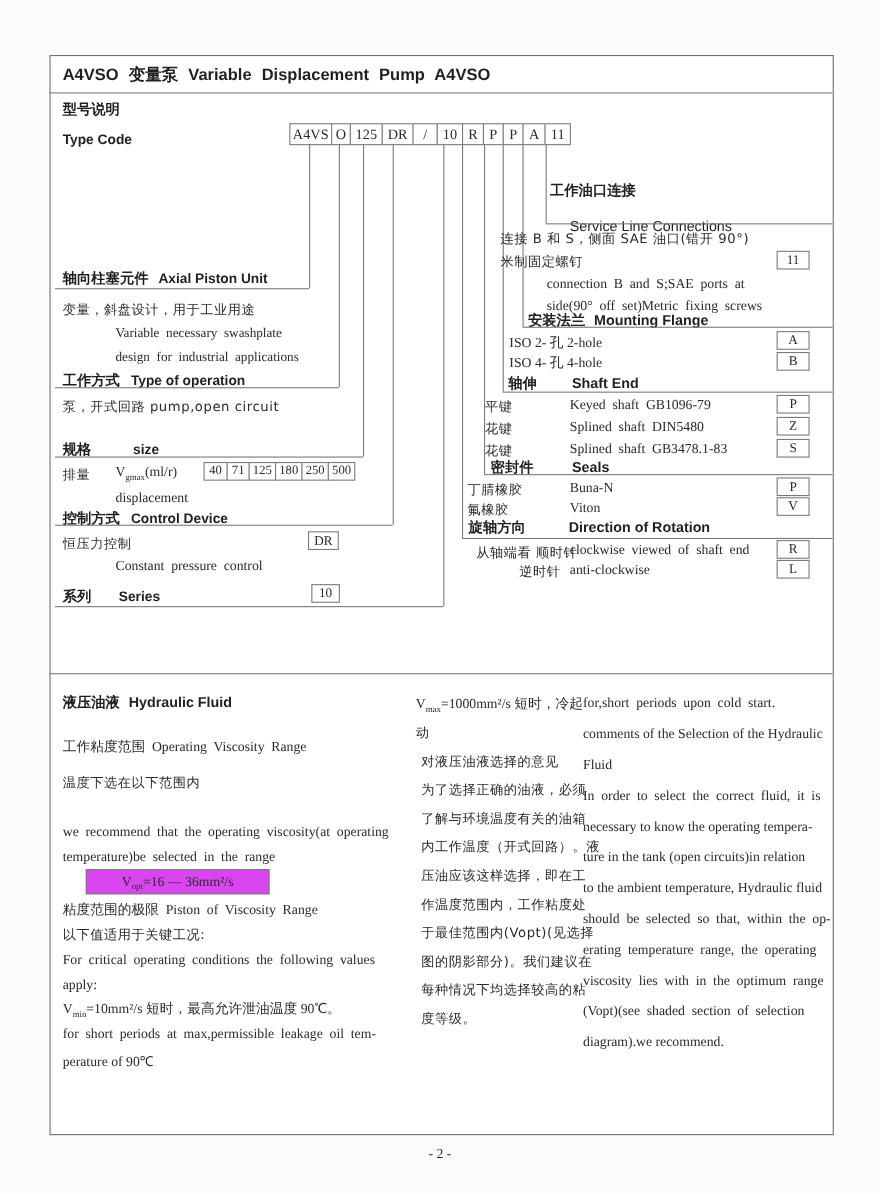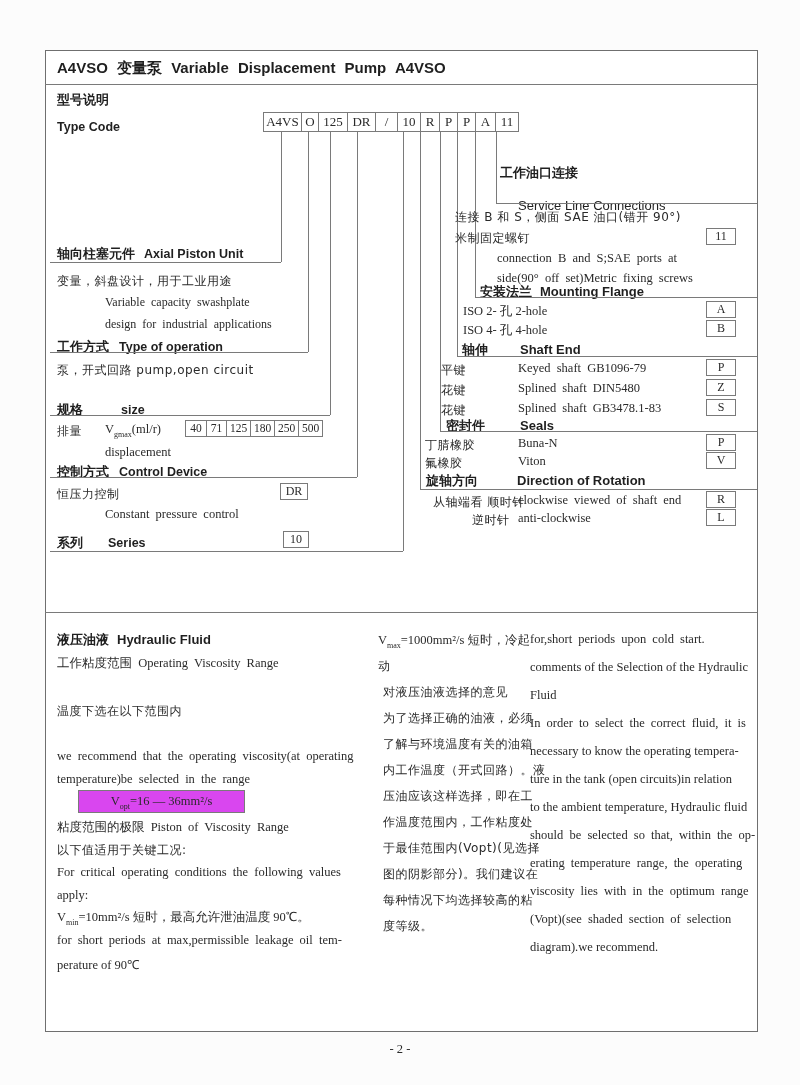--- a/index.html
+++ b/index.html
@@ -61,21 +61,21 @@
   <div class="vline" style="left:457px;top:131px;height:225px;"></div>
   <div class="vline" style="left:475px;top:131px;height:166px;"></div>
   <div class="vline" style="left:496px;top:131px;height:72px;"></div>
 
   <div class="abs" style="left:57px;top:244px;">
     <span class="hd">轴向柱塞元件</span>
     <span class="hd-en" style="margin-left:5px;">Axial Piston Unit</span>
   </div>
   <div class="hline" style="left:50px;top:262px;width:231px;"></div>
   <div class="abs zh" style="left:57px;top:273px;">变量，斜盘设计，用于工业用途</div>
-  <div class="abs en wide" style="left:105px;top:295px;font-size:12px;">Variable capacity swashplate</div>
+  <div class="abs en wide" style="left:105px;top:295px;font-size:12px;">Variable necessary swashplate</div>
   <div class="abs en wide" style="left:105px;top:317px;font-size:12px;">design for industrial applications</div>
 
   <div class="abs" style="left:57px;top:337px;">
     <span class="hd">工作方式</span>
     <span class="hd-en" style="margin-left:6px;">Type of operation</span>
   </div>
   <div class="hline" style="left:50px;top:352px;width:258px;"></div>
   <div class="abs zh" style="left:57px;top:362px;">泵，开式回路 pump,open circuit</div>
 
   <div class="abs" style="left:57px;top:400px;">
@@ -170,21 +170,21 @@
   <div class="abs zh" style="left:472px;top:512px;">逆时针</div>
   <div class="abs en" style="left:518px;top:511px;">anti-clockwise</div>
   <div class="vbox" style="left:706px;top:509px;">L</div>
 
   <div class="hline" style="left:45px;top:612px;width:712px;"></div>
 
   <div class="abs" style="left:57px;top:630px;">
     <span class="hd">液压油液</span>
     <span class="hd-en" style="margin-left:4px;font-size:13px;">Hydraulic Fluid</span>
   </div>
-  <div class="abs en wide" style="left:57px;top:655px;">工作粘度范围 Operating Viscosity Range</div>
+  <div class="abs en wide" style="left:57px;top:671px;">工作粘度范围 Operating Viscosity Range</div>
   <div class="abs zh" style="left:57px;top:703px;">温度下选在以下范围内</div>
   <div class="abs en wide" style="left:57px;top:749px;">we recommend that the operating viscosity(at operating</div>
   <div class="abs en wide" style="left:57px;top:772px;">temperature)be selected in the range</div>
   <div class="optbox" style="left:78px;top:790px;width:165px;height:21px;">
     <span>V</span><sub class="fm">opt</sub><span>=16 — 36mm²/s</span>
   </div>
   <div class="abs en wide" style="left:57px;top:819px;">粘度范围的极限 Piston of Viscosity Range</div>
   <div class="abs zh" style="left:57px;top:842px;">以下值适用于关键工况:</div>
   <div class="abs en wide" style="left:57px;top:865px;">For critical operating conditions the following values</div>
   <div class="abs en" style="left:57px;top:888px;">apply:</div>

